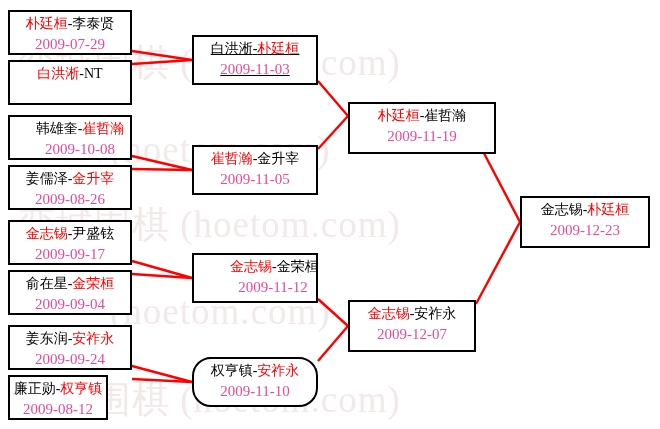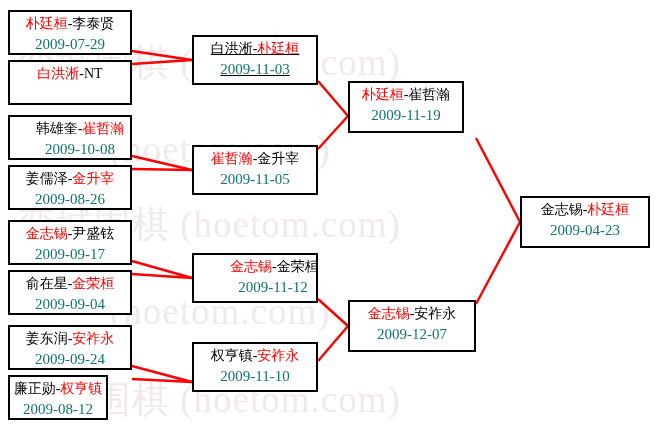--- a/index.html
+++ b/index.html
@@ -61,21 +61,21 @@
     line-height: 21px;
     color: #000000;
     white-space: nowrap;
     margin-top: 1px;
   }
   .players .win { color: #ff0000; }
   .players .sep { color: #000000; }
   .date {
     font-size: 15px;
     line-height: 20px;
-    color: #0f766e;
+    color: #ec4899;
     font-family: "Liberation Serif", "DejaVu Serif", serif;
     letter-spacing: 0px;
     white-space: nowrap;
   }
 </style>
 </head>
 <body>
 
 <div id="bracket">
 
@@ -142,30 +142,30 @@
         <div class="date">2009-11-03</div>
       </div>
       <div class="match" style="left: 192px; top: 145px; width: 126px; height: 50px;">
         <div class="players"><span class="win">崔哲瀚</span><span class="sep">-</span><span class="">金升宰</span></div>
         <div class="date">2009-11-05</div>
       </div>
       <div class="match" style="left: 192px; top: 253px; width: 126px; height: 50px; padding-left: 36px;">
         <div class="players"><span class="win">金志锡</span><span class="sep">-</span><span class="">金荣桓</span></div>
         <div class="date">2009-11-12</div>
       </div>
-      <div class="match" style="left: 192px; top: 342px; width: 126px; height: 50px;">
+      <div class="match" style="left: 192px; top: 357px; width: 126px; height: 50px; border-radius: 19px;">
         <div class="players"><span class="">权亨镇</span><span class="sep">-</span><span class="win">安祚永</span></div>
         <div class="date">2009-11-10</div>
       </div>
-      <div class="match" style="left: 348px; top: 81px; width: 116px; height: 52px;">
+      <div class="match" style="left: 348px; top: 102px; width: 148px; height: 52px;">
         <div class="players"><span class="win">朴廷桓</span><span class="sep">-</span><span class="">崔哲瀚</span></div>
         <div class="date">2009-11-19</div>
       </div>
       <div class="match" style="left: 348px; top: 300px; width: 128px; height: 52px; text-align: center;">
         <div class="players"><span class="win">金志锡</span><span class="sep">-</span><span class="">安祚永</span></div>
         <div class="date">2009-12-07</div>
       </div>
       <div class="match" style="left: 520px; top: 196px; width: 130px; height: 52px;">
         <div class="players"><span class="">金志锡</span><span class="sep">-</span><span class="win">朴廷桓</span></div>
-        <div class="date">2009-04-23</div>
+        <div class="date">2009-12-23</div>
       </div>
     </div>
 </div>
 
 </body></html>

